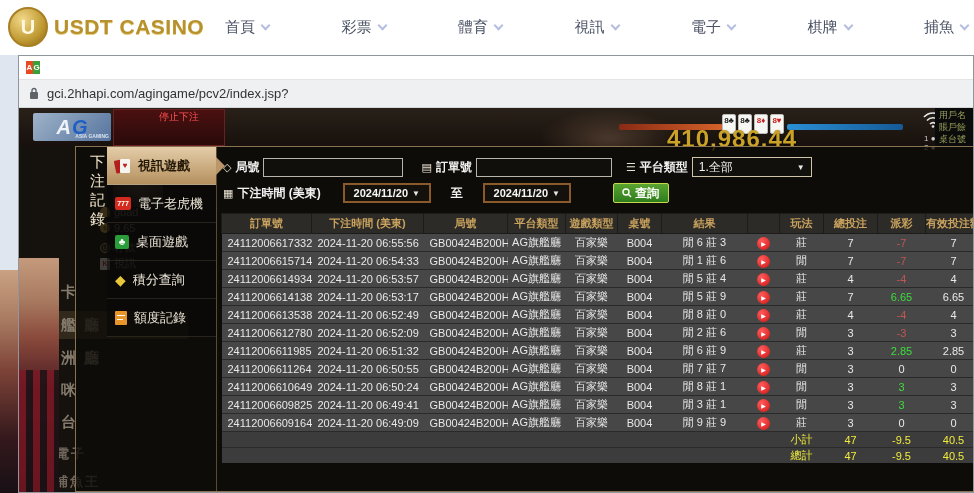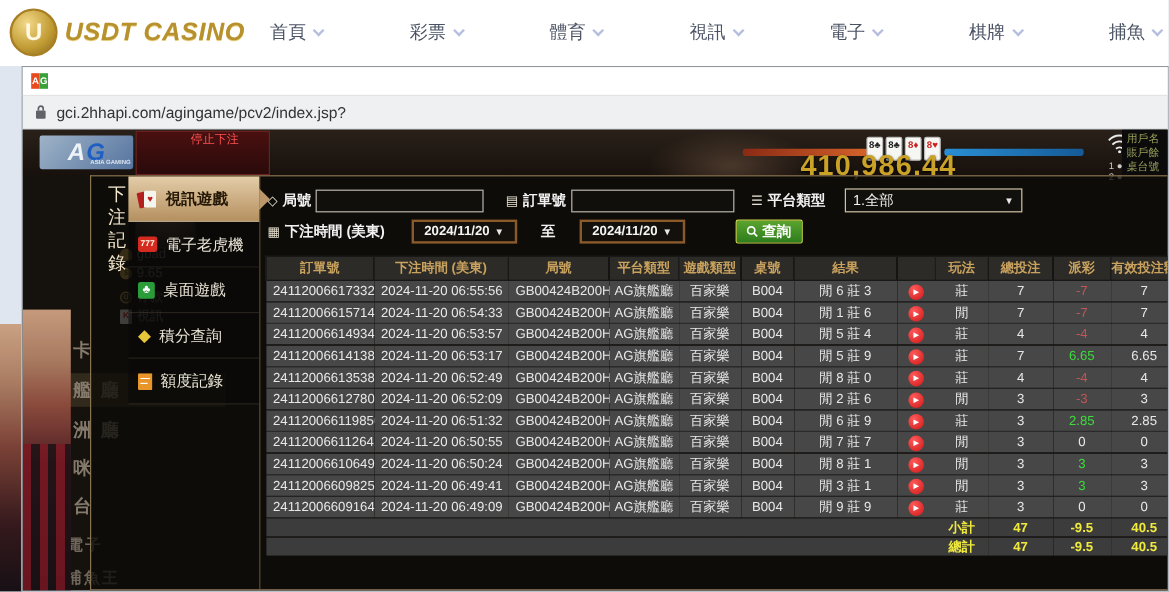--- a/index.html
+++ b/index.html
@@ -8,21 +8,21 @@
   .stage { position:relative; width:974px; height:493px; }
 
   
   .site-header { position:absolute; left:0; top:0; width:974px; height:55px; background:#ffffff; z-index:1; }
   .logo-wrap { position:absolute; left:8px; top:7px; display:flex; align-items:center; gap:6px; }
   .logo-coin { width:40px; height:40px; border-radius:50%;
     background:radial-gradient(circle at 35% 30%, #f3d98a, #c09a32 60%, #8a671c);
     border:2px solid #a87f24; display:flex; align-items:center; justify-content:center;
     color:#fff8e2; font-weight:bold; font-size:20px; }
   .logo-text { font-size:21px; font-weight:bold; color:#b8912f; letter-spacing:0.5px;
-    text-shadow:0 1px 0 #e7cd7c;font-style:italic; }
+    text-shadow:0 1px 0 #e7cd7c; }
   .nav { position:absolute; left:225px; right:6px; top:0; height:55px; display:flex;
     justify-content:space-between; align-items:center; }
   .nav-item { display:flex; align-items:center; cursor:pointer; color:#4a5264; font-size:15px; }
   .chev { width:7px; height:7px; border-right:2px solid #b5bedf; border-bottom:2px solid #b5bedf;
     transform:rotate(45deg); margin-left:7px; margin-top:-4px; }
 
   
   .left-sliver-top { position:absolute; left:0; top:55px; width:18px; height:215px; background:#dfe6f0; }
   .left-sliver-photo { position:absolute; left:0; top:270px; width:18px; height:223px;
     background:linear-gradient(180deg,#caa182 0%,#a97c62 22%,#7d4338 45%,#35191c 75%,#171015 100%); }
@@ -147,21 +147,21 @@
   .bets th { height:20px; background:#2d2b27; color:#c8a25e; font-weight:bold; border:1px solid #1c1c1c;
     white-space:nowrap; overflow:hidden; }
   .bets td { height:18px; background:#474747; color:#e8e8e8; border-top:1px solid #2a2a2a;
     text-align:center; white-space:nowrap; overflow:hidden; padding:0 2px; }
   .bets td.L { text-align:left; padding-left:6px; }
   .play-btn { display:inline-flex; width:13px; height:13px; border-radius:50%;
     background:radial-gradient(circle at 35% 30%,#ff5a5a,#cf1616); color:#fff; font-size:6px;
     align-items:center; justify-content:center; cursor:pointer; }
   td.neg { color:#c25555; } td.pos { color:#3ddc3d; } td.zero { color:#e8e8e8; }
   td.status { color:#35e235; font-weight:bold; }
-  tr.totals td { background:#3c3c3c; height:15px; color:#f0ea3c; font-weight:bold; font-size:11px; }
+  tr.totals td { background:#3c3c3c; height:15px; color:#f0ea3c; font-weight:normal; font-size:11px; }
 </style>
 </head>
 <body>
 
 <div class="stage">
 
   <div class="site-header">
     <div class="logo-wrap">
       <div class="logo-coin">U</div>
       <div class="logo-text">USDT CASINO</div>
@@ -339,21 +339,21 @@
               <input class="f-input" style="width: 140px; margin-left: 4px;">
               <span class="f-label" style="margin-left:18px;">
                 <span class="f-ic">▤</span>
                 <span>訂單號</span>
               </span>
               <input class="f-input" style="width: 136px; margin-left: 4px;">
               <span class="f-label" style="margin-left:14px;">
                 <span class="f-ic">☰</span>
                 <span>平台類型</span>
               </span>
-              <span class="f-select" style="width:148px; margin-left:16px;">
+              <span class="f-select" style="width:120px; margin-left:4px;">
                 <span>1.全部</span>
                 <span class="caret">▼</span>
               </span>
             </div>
 
             <div class="f-row" style="margin-top:2px;">
               <span class="f-label" style="margin-left:2px;">
                 <span class="f-ic">▦</span>
                 <span>下注時間 (美東)</span>
               </span>

